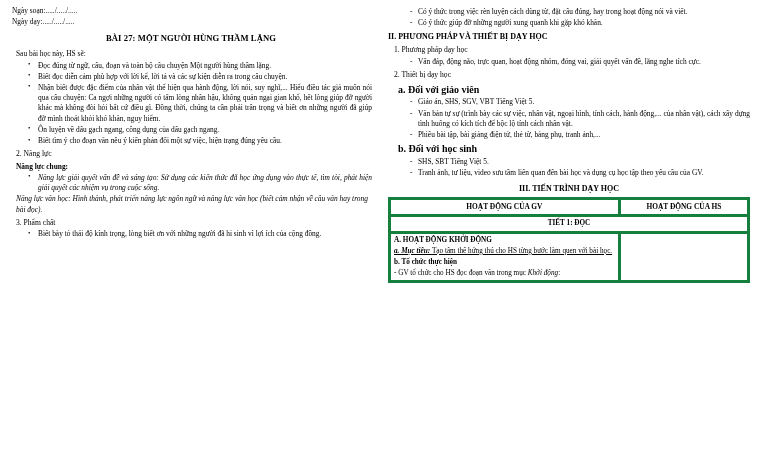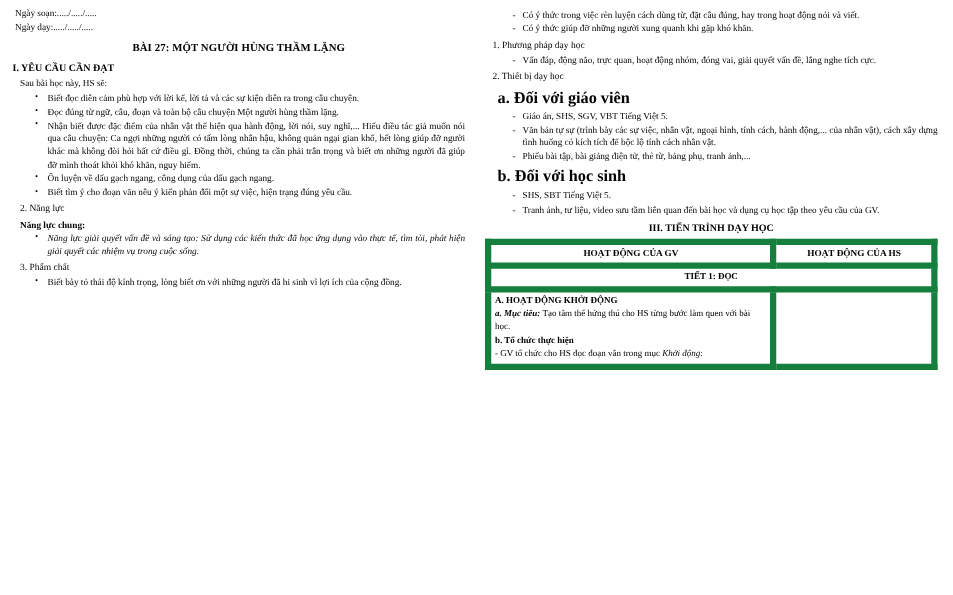--- a/index.html
+++ b/index.html
@@ -38,21 +38,21 @@
     font-size: 8px;
     margin: 3px 0 2px 0;
   }
   .h2 {
     font-weight: normal;
     font-size: 7.6px;
     margin: 3px 0 1px 6px;
   }
   .h3 {
     font-weight: bold;
-    font-size: 13px;
+    font-size: 10px;
     margin: 2px 0 1px 10px;
   }
   .plain { margin: 1px 0 1px 6px; }
   .plain-i { margin: 2px 0 1px 6px; font-weight: bold; }
   ul {
     list-style: none;
     margin: 0;
     padding: 0;
   }
   li.dash, li.dot {
@@ -78,21 +78,21 @@
   ul.lvl1 { margin-left: 14px; }
   ul.lvl-r { margin-left: 18px; }
   .it { font-style: italic; }
   table.plan {
     border-collapse: collapse;
     width: 100%;
     margin-top: 3px;
     font-size: 7.2px;
   }
   table.plan td, table.plan th {
-    border: 5px solid #15803d;
+    border: 3px solid #15803d;
     padding: 2px 3px;
     vertical-align: top;
   }
   .th-c {
     text-align: center;
     font-weight: bold;
     font-size: 7.4px;
   }
   .cell-left { width: 64%; }
   .cell-right { width: 36%; }
@@ -110,50 +110,51 @@
 
 <div class="page">
 
   <div class="col">
 
     <div class="meta-line">Ngày soạn:...../...../.....</div>
     <div class="meta-line">Ngày dạy:...../...../.....</div>
 
     <div class="title-main">BÀI 27: MỘT NGƯỜI HÙNG THẦM LẶNG</div>
 
-    <div class="h1">I. YÊU CẦU CẦN ĐẠT</div>
     <div class="plain">Sau bài học này, HS sẽ:</div>
 
     <ul class="lvl1">
+      <li class="dot"><span>Đọc đúng từ ngữ, câu, đoạn và toàn bộ câu chuyện Một người hùng thầm lặng.</span></li>
       <li class="dot"><span>Biết đọc diễn cảm phù hợp với lời kể, lời tả và các sự kiện diễn ra trong câu chuyện.</span></li>
-      <li class="dot"><span>Đọc đúng từ ngữ, câu, đoạn và toàn bộ câu chuyện Một người hùng thầm lặng.</span></li>
       <li class="dot"><span>Nhận biết được đặc điểm của nhân vật thể hiện qua hành động, lời nói, suy nghĩ,... Hiểu điều tác giả muốn nói qua câu chuyện: Ca ngợi những người có tấm lòng nhân hậu, không quản ngại gian khổ, hết lòng giúp đỡ người khác mà không đòi hỏi bất cứ điều gì. Đồng thời, chúng ta cần phải trân trọng và biết ơn những người đã giúp đỡ mình thoát khỏi khó khăn, nguy hiểm.</span></li>
       <li class="dot"><span>Ôn luyện về dấu gạch ngang, công dụng của dấu gạch ngang.</span></li>
       <li class="dot"><span>Biết tìm ý cho đoạn văn nêu ý kiến phản đối một sự việc, hiện trạng đúng yêu cầu.</span></li>
     </ul>
 
     <div class="h2">2. Năng lực</div>
     <div class="plain-i">Năng lực chung:</div>
     <ul class="lvl1">
       <li class="dot it"><span>Năng lực giải quyết vấn đề và sáng tạo: Sử dụng các kiến thức đã học ứng dụng vào thực tế, tìm tòi, phát hiện giải quyết các nhiệm vụ trong cuộc sống.</span></li>
     </ul>
+    <div class="plain it" style="margin-left:6px;">Năng lực văn học: Hình thành, phát triển năng lực ngôn ngữ và năng lực văn học (biết cảm nhận về câu văn hay trong bài đọc).</div>
 
     <div class="h2">3. Phẩm chất</div>
     <ul class="lvl1">
       <li class="dot"><span>Biết bày tỏ thái độ kính trọng, lòng biết ơn với những người đã hi sinh vì lợi ích của cộng đồng.</span></li>
     </ul>
   </div>
 
   <div class="col">
 
     <ul class="lvl-r">
       <li class="dash"><span>Có ý thức trong việc rèn luyện cách dùng từ, đặt câu đúng, hay trong hoạt động nói và viết.</span></li>
       <li class="dash"><span>Có ý thức giúp đỡ những người xung quanh khi gặp khó khăn.</span></li>
     </ul>
 
+    <div class="h1">II. PHƯƠNG PHÁP VÀ THIẾT BỊ DẠY HỌC</div>
     <div class="h2">1. Phương pháp dạy học</div>
     <ul class="lvl-r">
       <li class="dash"><span>Vấn đáp, động não, trực quan, hoạt động nhóm, đóng vai, giải quyết vấn đề, lắng nghe tích cực.</span></li>
     </ul>
 
     <div class="h2">2. Thiết bị dạy học</div>
     <div class="h3">a. Đối với giáo viên</div>
     <ul class="lvl-r">
       <li class="dash"><span>Giáo án, SHS, SGV, VBT Tiếng Việt 5.</span></li>
       <li class="dash"><span>Văn bản tự sự (trình bày các sự việc, nhân vật, ngoại hình, tính cách, hành động,... của nhân vật), cách xây dựng tình huống có kích tích để bộc lộ tính cách nhân vật.</span></li>
@@ -173,21 +174,21 @@
           <tr>
         <th class="th-c cell-left">HOẠT ĐỘNG CỦA GV</th>
         <th class="th-c cell-right">HOẠT ĐỘNG CỦA HS</th>
       </tr>
       <tr>
         <td class="sect-center" colspan="2">TIẾT 1: ĐỌC</td>
       </tr>
       <tr>
         <td>
           <div class="b tight">A. HOẠT ĐỘNG KHỞI ĐỘNG</div>
-          <div class="tight" style="margin-top:1px;"><span class="bi">a. Mục tiêu: </span><span>Tạo tâm thế hứng thú cho HS từng bước làm quen với bài học.</span></div>
+          <div class="tight" style="margin-top:1px;text-decoration:underline;"><span class="bi">a. Mục tiêu: </span><span>Tạo tâm thế hứng thú cho HS từng bước làm quen với bài học.</span></div>
           <div class="b tight" style="margin-top:1px;">b. Tổ chức thực hiện</div>
           <div class="tight" style="margin-top:1px;">- GV tổ chức cho HS đọc đoạn văn trong mục <span class="it">Khởi động</span>:</div>
         </td>
         <td></td>
       </tr>
     </tbody>
       </table>
 
   </div>
 </div>

